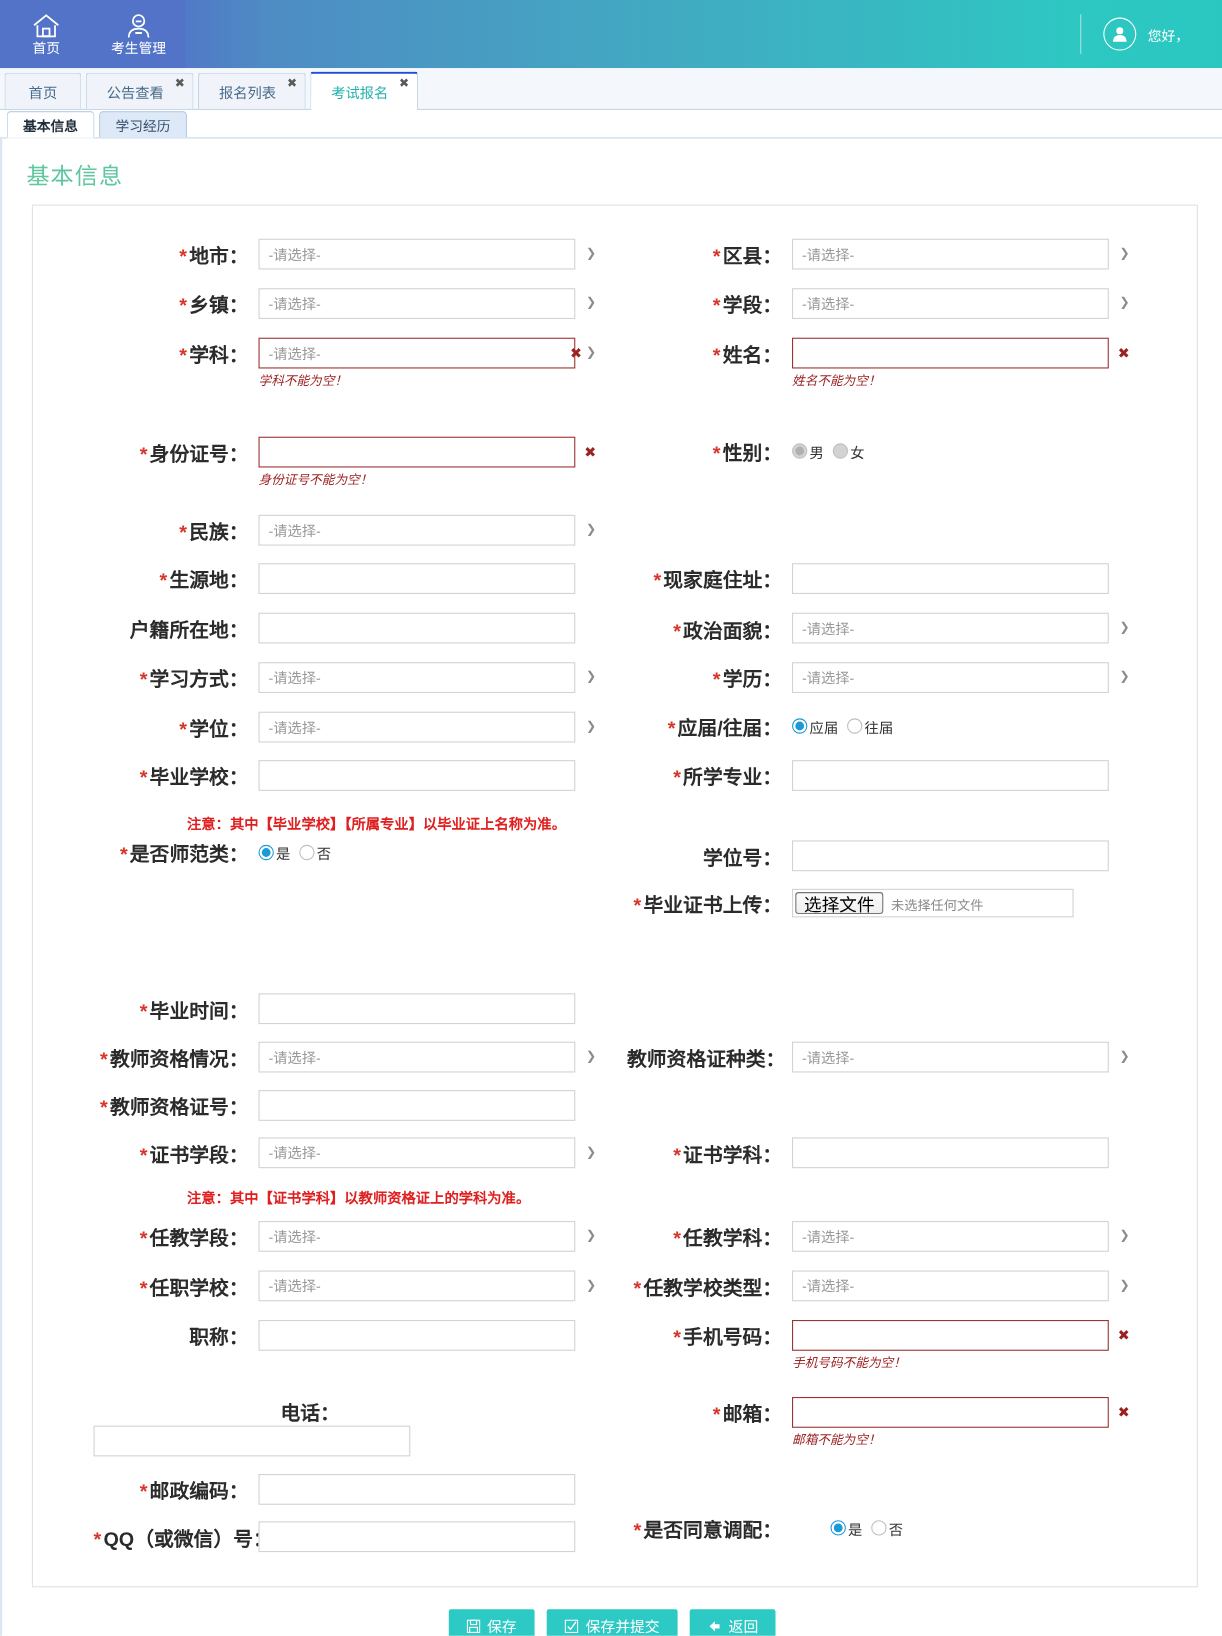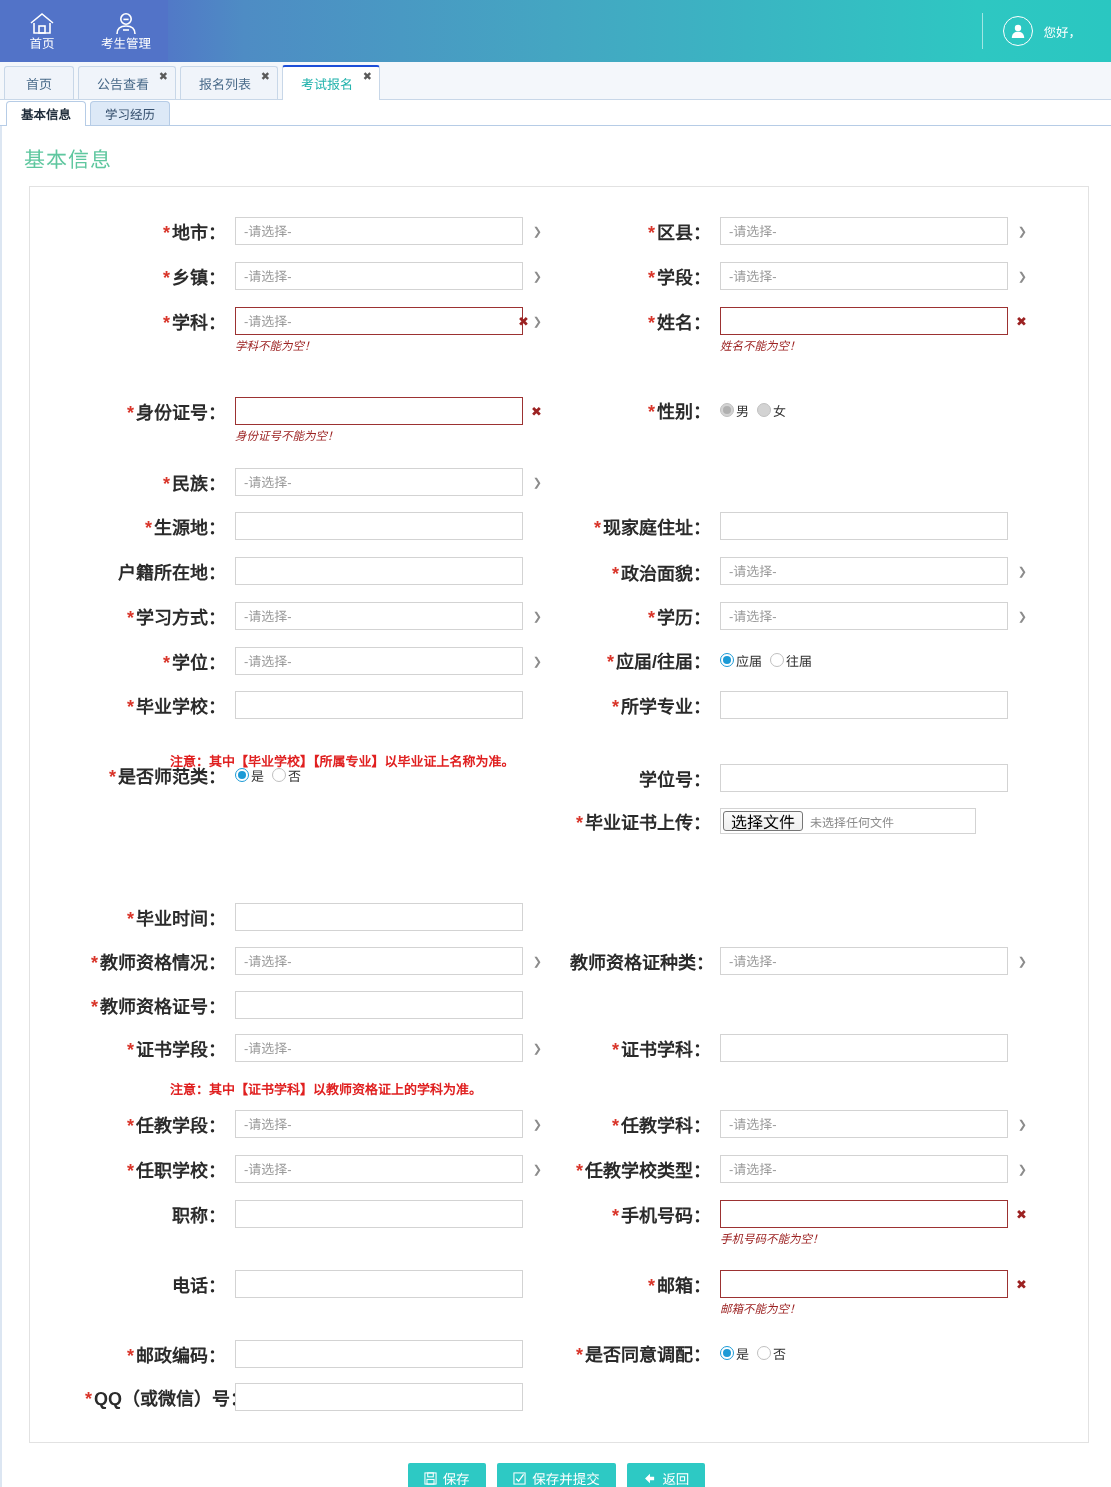--- a/index.html
+++ b/index.html
@@ -533,21 +533,21 @@
           <input class="txt" type="text" value="" style="">
         </div>
       </div>
       <div class="fld" style="left:540px; top:488px;">
         <div class="lbl"><span class="req">*</span><span>所学专业</span>：</div>
         <div class="ctl">
           <input class="txt" type="text" value="" style="">
         </div>
       </div>
 
-      <div class="notice" style="left:140px; top:548px;text-align:center;">注意：其中【毕业学校】【所属专业】以毕业证上名称为准。</div>
+      <div class="notice" style="left:140px; top:536px;text-align:center;">注意：其中【毕业学校】【所属专业】以毕业证上名称为准。</div>
 
       <div class="fld" style="left:55px; top:559px;">
         <div class="lbl"><span class="req">*</span><span>是否师范类</span>：</div>
         <div class="ctl" style="width:auto;">
           <div class="radios">
             <label>
               <span class="rd on"></span>
               <span>是</span>
             </label>
             <label>
@@ -657,42 +657,42 @@
       </div>
       <div class="fld" style="left:540px; top:997px;">
         <div class="lbl"><span class="req">*</span><span>手机号码</span>：</div>
         <div class="ctl err-box">
           <input class="txt" type="text" value="" style="">
           <span class="err-x">✖</span>
           <span class="err-msg">手机号码不能为空！</span>
         </div>
       </div>
 
-      <div class="fld" style="left:55px; top:1067px;">
+      <div class="fld" style="left:55px; top:1067px;flex-direction:column;">
         <div class="lbl"><span>电话</span>：</div>
         <div class="ctl">
           <input class="txt" type="text" value="" style="">
         </div>
       </div>
       <div class="fld" style="left:540px; top:1067px;">
         <div class="lbl"><span class="req">*</span><span>邮箱</span>：</div>
         <div class="ctl err-box">
           <input class="txt" type="text" value="" style="">
           <span class="err-x">✖</span>
           <span class="err-msg">邮箱不能为空！</span>
         </div>
       </div>
 
       <div class="fld" style="left:55px; top:1137px;">
         <div class="lbl"><span class="req">*</span><span>邮政编码</span>：</div>
         <div class="ctl">
           <input class="txt" type="text" value="" style="">
         </div>
       </div>
-      <div class="fld" style="left:540px; top:1137px;">
+      <div class="fld" style="left:540px; top:1173px;gap:35px;">
         <div class="lbl"><span class="req">*</span><span>是否同意调配</span>：</div>
         <div class="ctl" style="width:auto;">
           <div class="radios">
             <label>
               <span class="rd on"></span>
               <span>是</span>
             </label>
             <label>
               <span class="rd"></span>
               <span>否</span>

